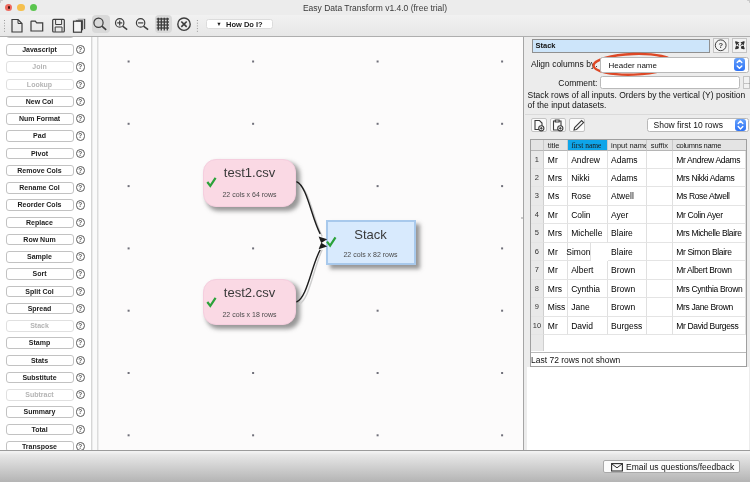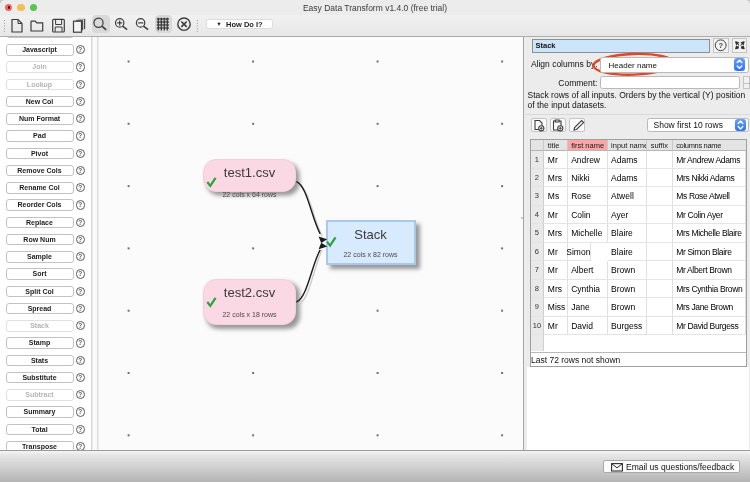--- a/index.html
+++ b/index.html
@@ -201,21 +201,21 @@
 <rect x="277.6" y="397.3" width="2" height="2"></rect>
 <rect x="402.1" y="23.5" width="2" height="2"></rect>
 <rect x="402.1" y="85.8" width="2" height="2"></rect>
 <rect x="402.1" y="148.1" width="2" height="2"></rect>
 <rect x="402.1" y="210.4" width="2" height="2"></rect>
 <rect x="402.1" y="272.7" width="2" height="2"></rect>
 <rect x="402.1" y="335.0" width="2" height="2"></rect>
 <rect x="402.1" y="397.3" width="2" height="2"></rect>
 </g>
   </svg>
-  <div class="node pink" style="left:104px; top:122px; width:93px; height:33px;">
+  <div class="node pink" style="left:104px; top:122px; width:93px; height:48px;">
     <div class="t1">test1.csv</div>
       <div class="t2">22 cols x 64 rows</div>
   </div>
   <div class="node pink" style="left:104px; top:242px; width:93px; height:46px;">
     <div class="t1">test2.csv</div>
       <div class="t2">22 cols x 18 rows</div>
   </div>
   <div class="node blue" style="left:226.5px; top:183px; width:90px; height:44.5px;">
     <div class="t1">Stack</div>
       <div class="t2" style="margin-top:9.2px;">22 cols x 82 rows</div>
@@ -304,21 +304,21 @@
           <path d="M3.2 4.4 L5.5 2.1 L7.8 4.4"></path>
           <path d="M3.2 7.6 L5.5 9.9 L7.8 7.6"></path>
         </g>
       </svg>
     </div>
 
   <div id="tbl">
 <div class="trow" style="top:0; height:11px; background:#e4e4e4; font-size:7.5px; color:#1a1a1a;">
 <div class="cell" style="left:0px; width:13.8px; line-height:11px; background:#e4e4e4; border-right:1px solid #c9c9c9; border-bottom:1px solid #b5b5b5;"></div>
 <div class="cell" style="left:13.8px; width:23.4px; line-height:11px; background:#e4e4e4; border-right:1px solid #c9c9c9; border-bottom:1px solid #b5b5b5;">title</div>
-<div class="cell" style="left:37.2px; width:39.9px; line-height:11px; background:#fca5a5; border-right:1px solid #c9c9c9; border-bottom:1px solid #b5b5b5;">first name</div>
+<div class="cell" style="left:37.2px; width:39.9px; line-height:11px; background:#0ea5e9; border-right:1px solid #c9c9c9; border-bottom:1px solid #b5b5b5;font-family:Liberation Serif, serif;">first name</div>
 <div class="cell" style="left:77.1px; width:39.6px; line-height:11px; background:#e4e4e4; border-right:1px solid #c9c9c9; border-bottom:1px solid #b5b5b5;">input name</div>
 <div class="cell" style="left:116.7px; width:25.5px; line-height:11px; background:#e4e4e4; border-right:1px solid #c9c9c9; border-bottom:1px solid #b5b5b5;">suffix</div>
 <div class="cell" style="left:142.2px; width:73.3px; line-height:11px; background:#e4e4e4; border-right:none; border-bottom:1px solid #b5b5b5;">columns name</div>
 </div>
 <div class="trow" style="top:11.00px;">
 <div class="cell numc" style="left:0px; width:13.8px;">1</div>
 <div class="cell" style="left:13.8px; width:23.4px;">Mr</div>
 <div class="cell" style="left:37.2px; width:39.9px;">Andrew</div>
 <div class="cell" style="left:77.1px; width:39.6px;">Adams</div>
 <div class="cell" style="left:116.7px; width:25.5px;"></div>

